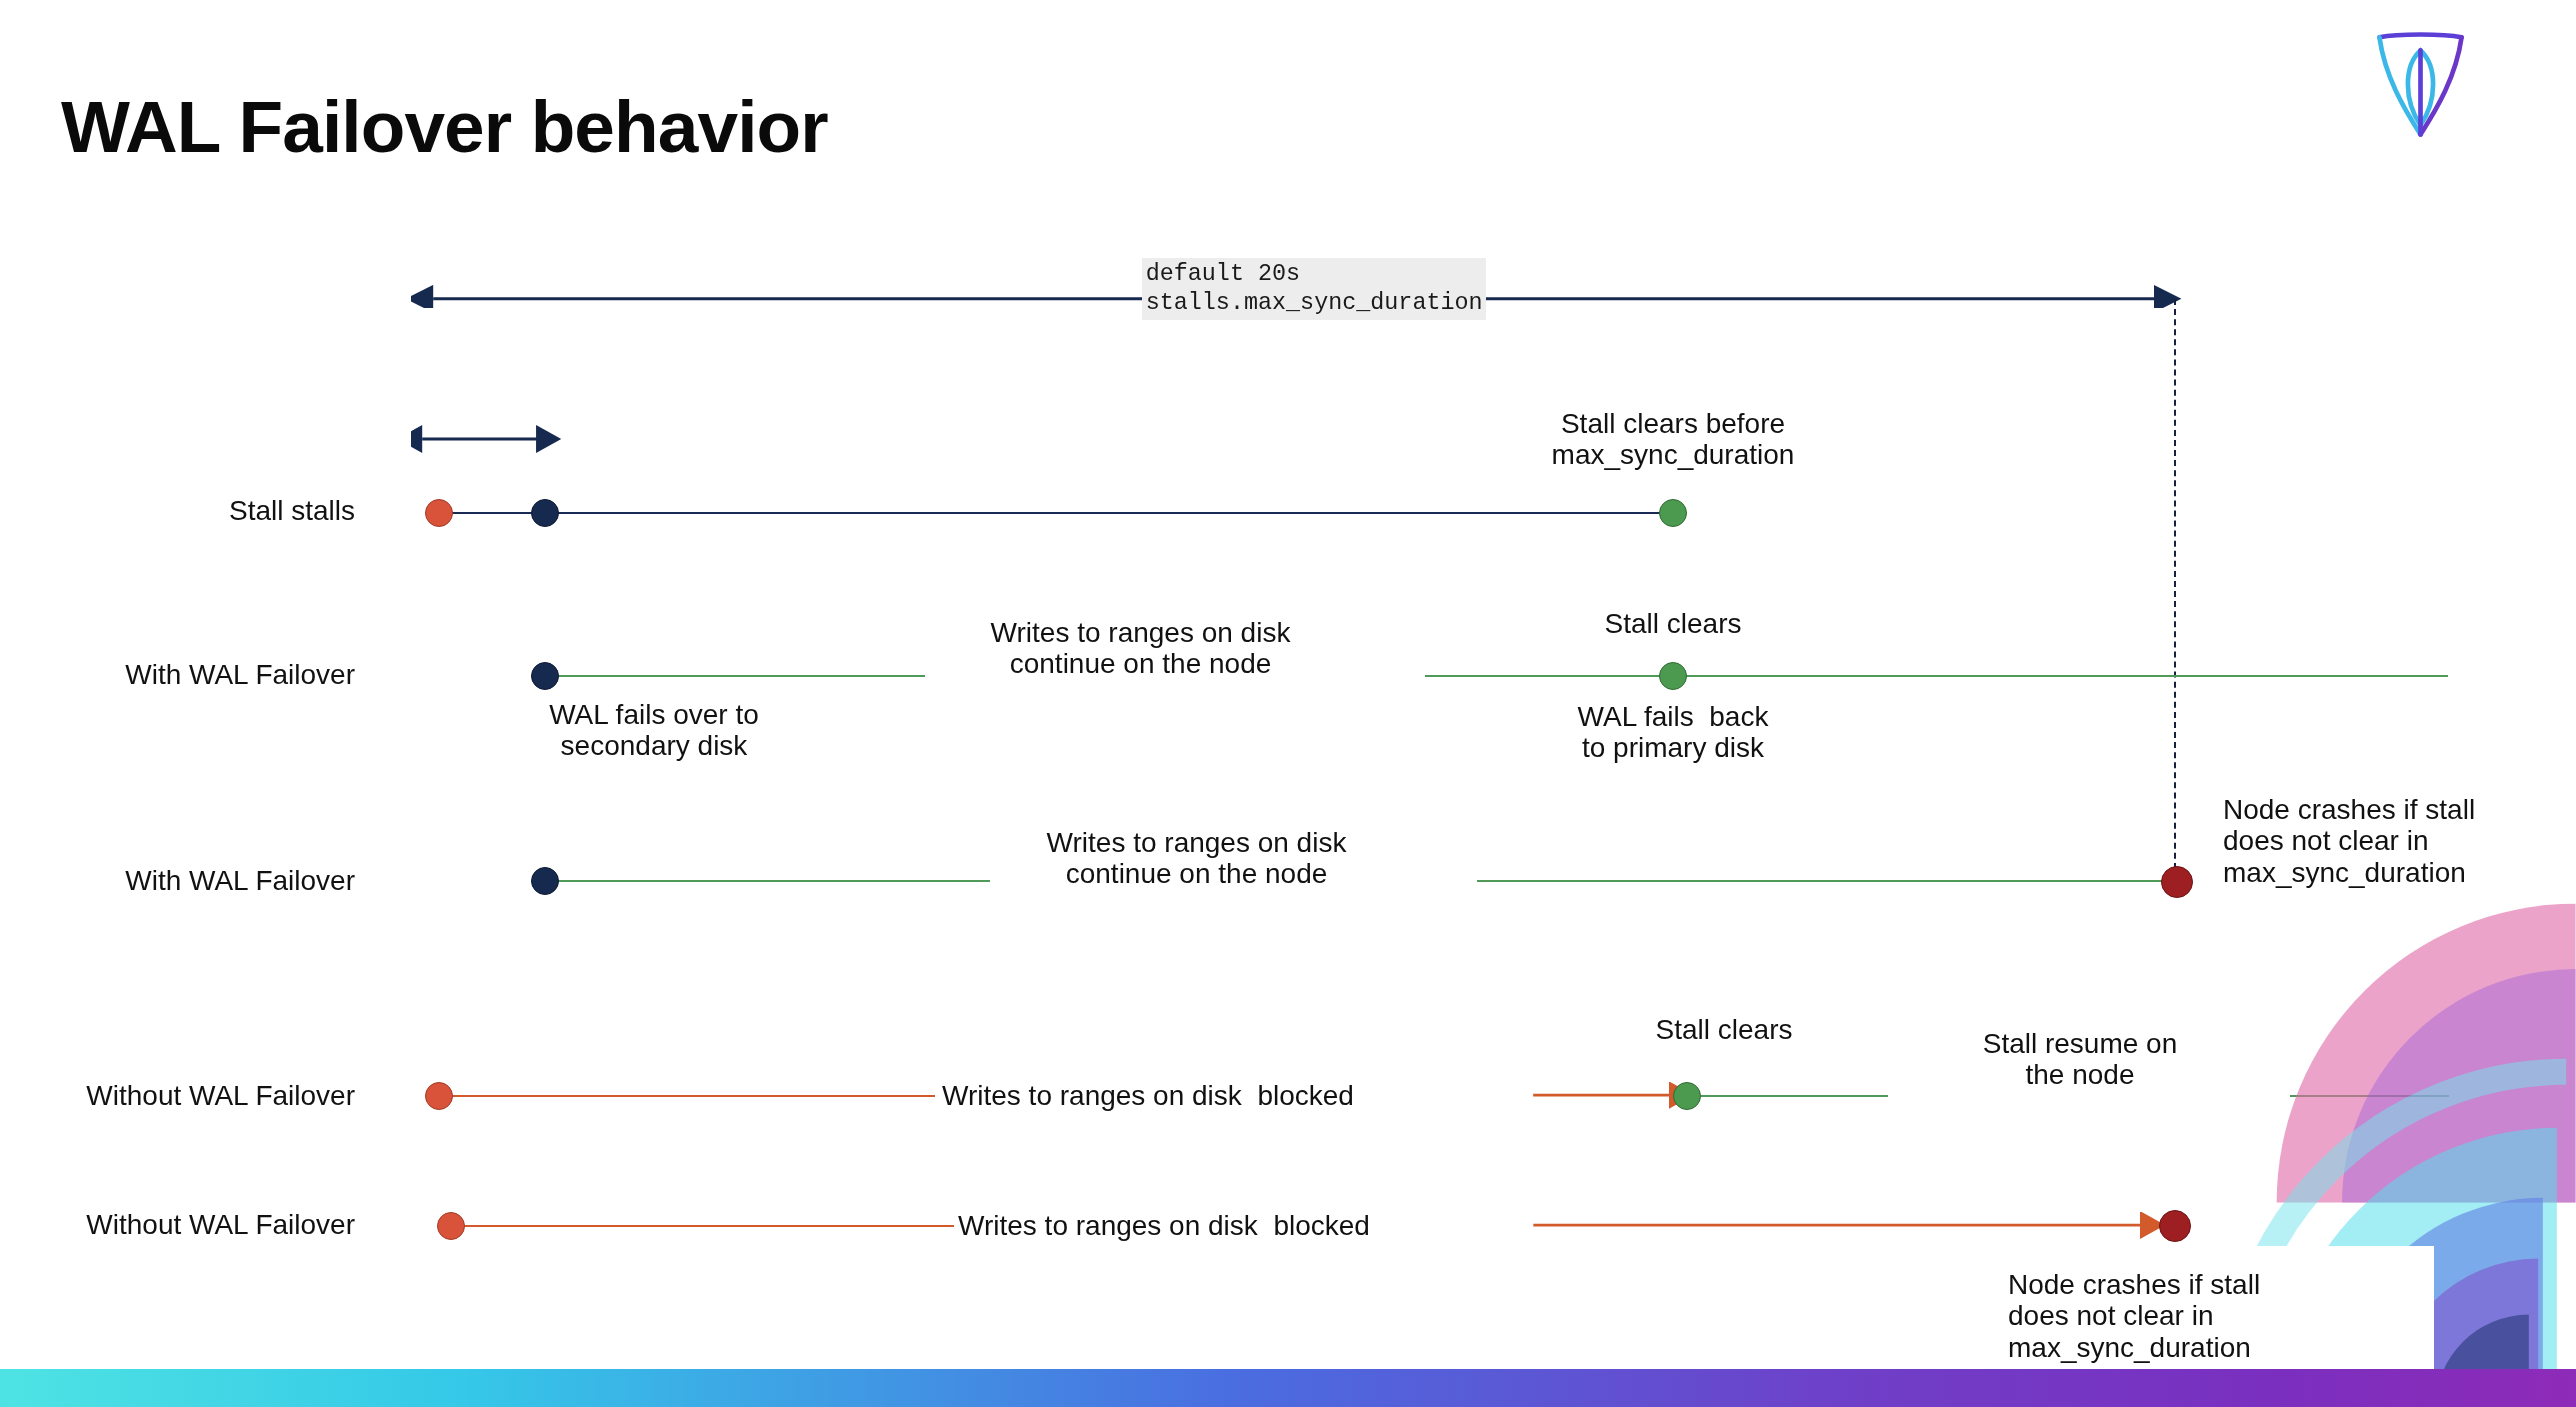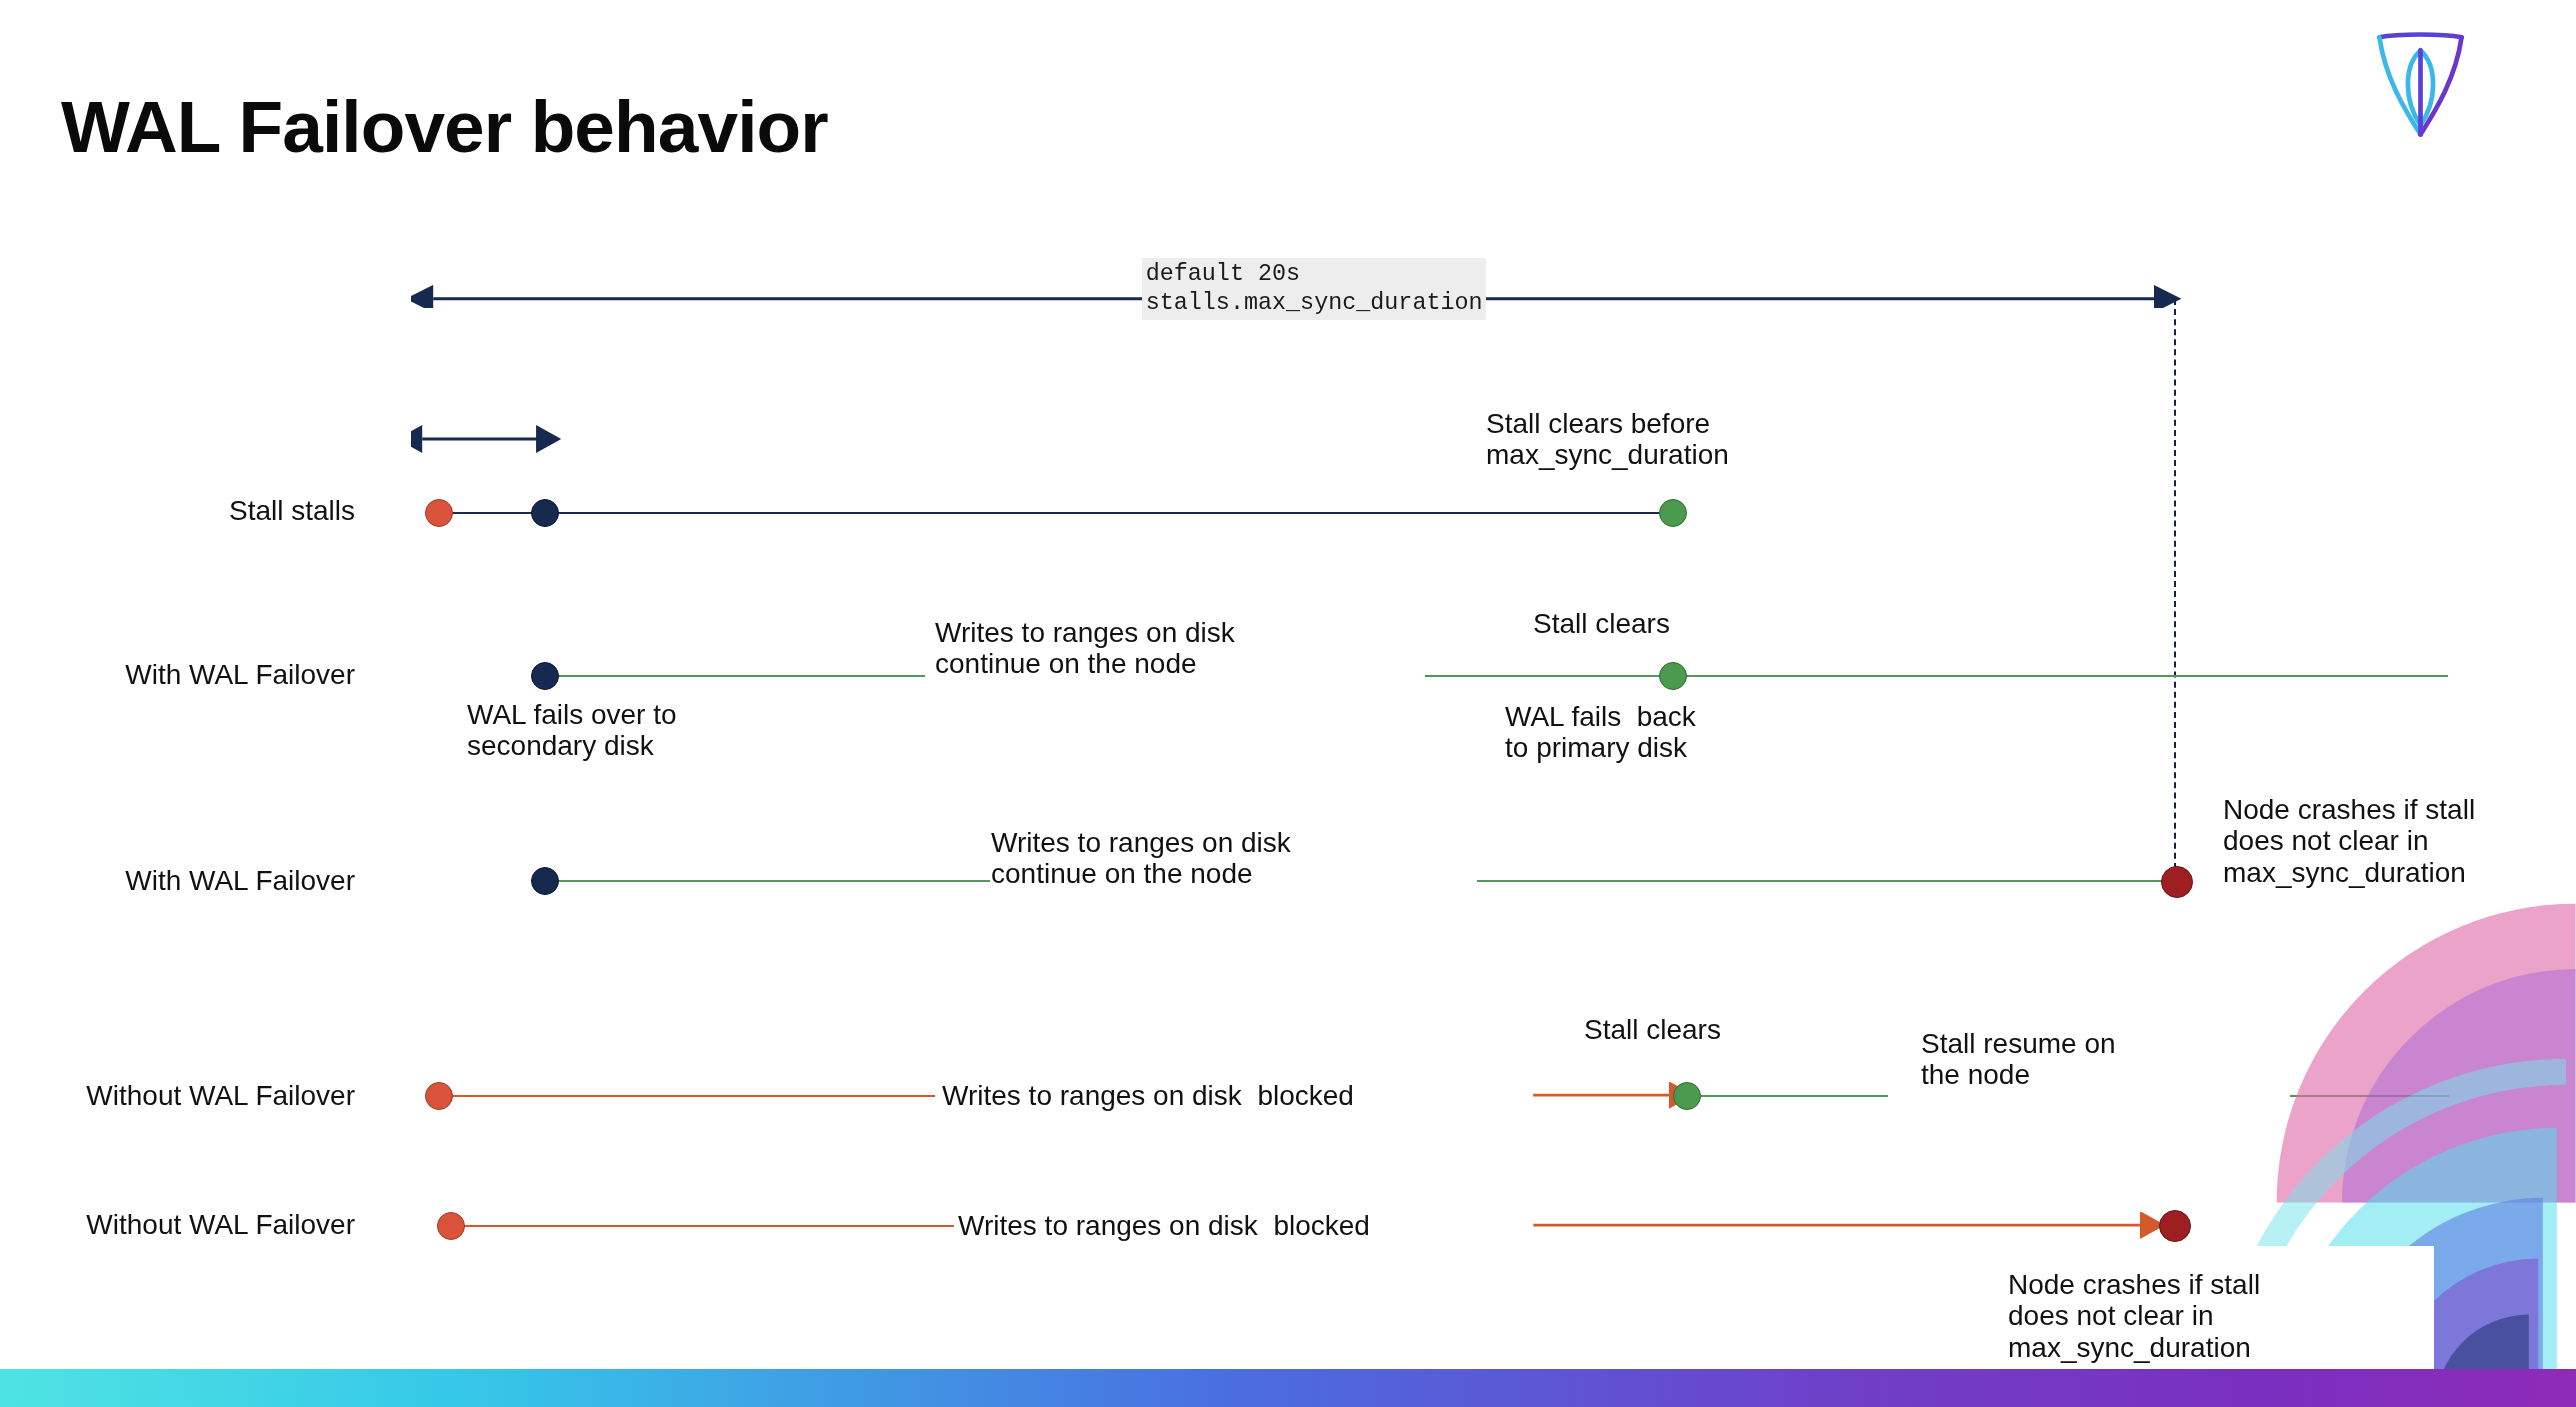--- a/index.html
+++ b/index.html
@@ -43,21 +43,21 @@
     height: 112px;
   }
   
   .lbl {
     position: absolute;
     color: #111111;
     font-size: 28px;
     line-height: 1.12;
     white-space: pre;
   }
-  .lbl.center { }
+  .lbl.center { text-align: center; }
   .lbl.right  { text-align: right; }
   .mono {
     position: absolute;
     font-family: "Liberation Mono", monospace;
     font-size: 23.4px;
     line-height: 1.24;
     color: #1a1a1a;
     background: #ededed;
     white-space: pre;
     padding: 1.9px 3.7px;

